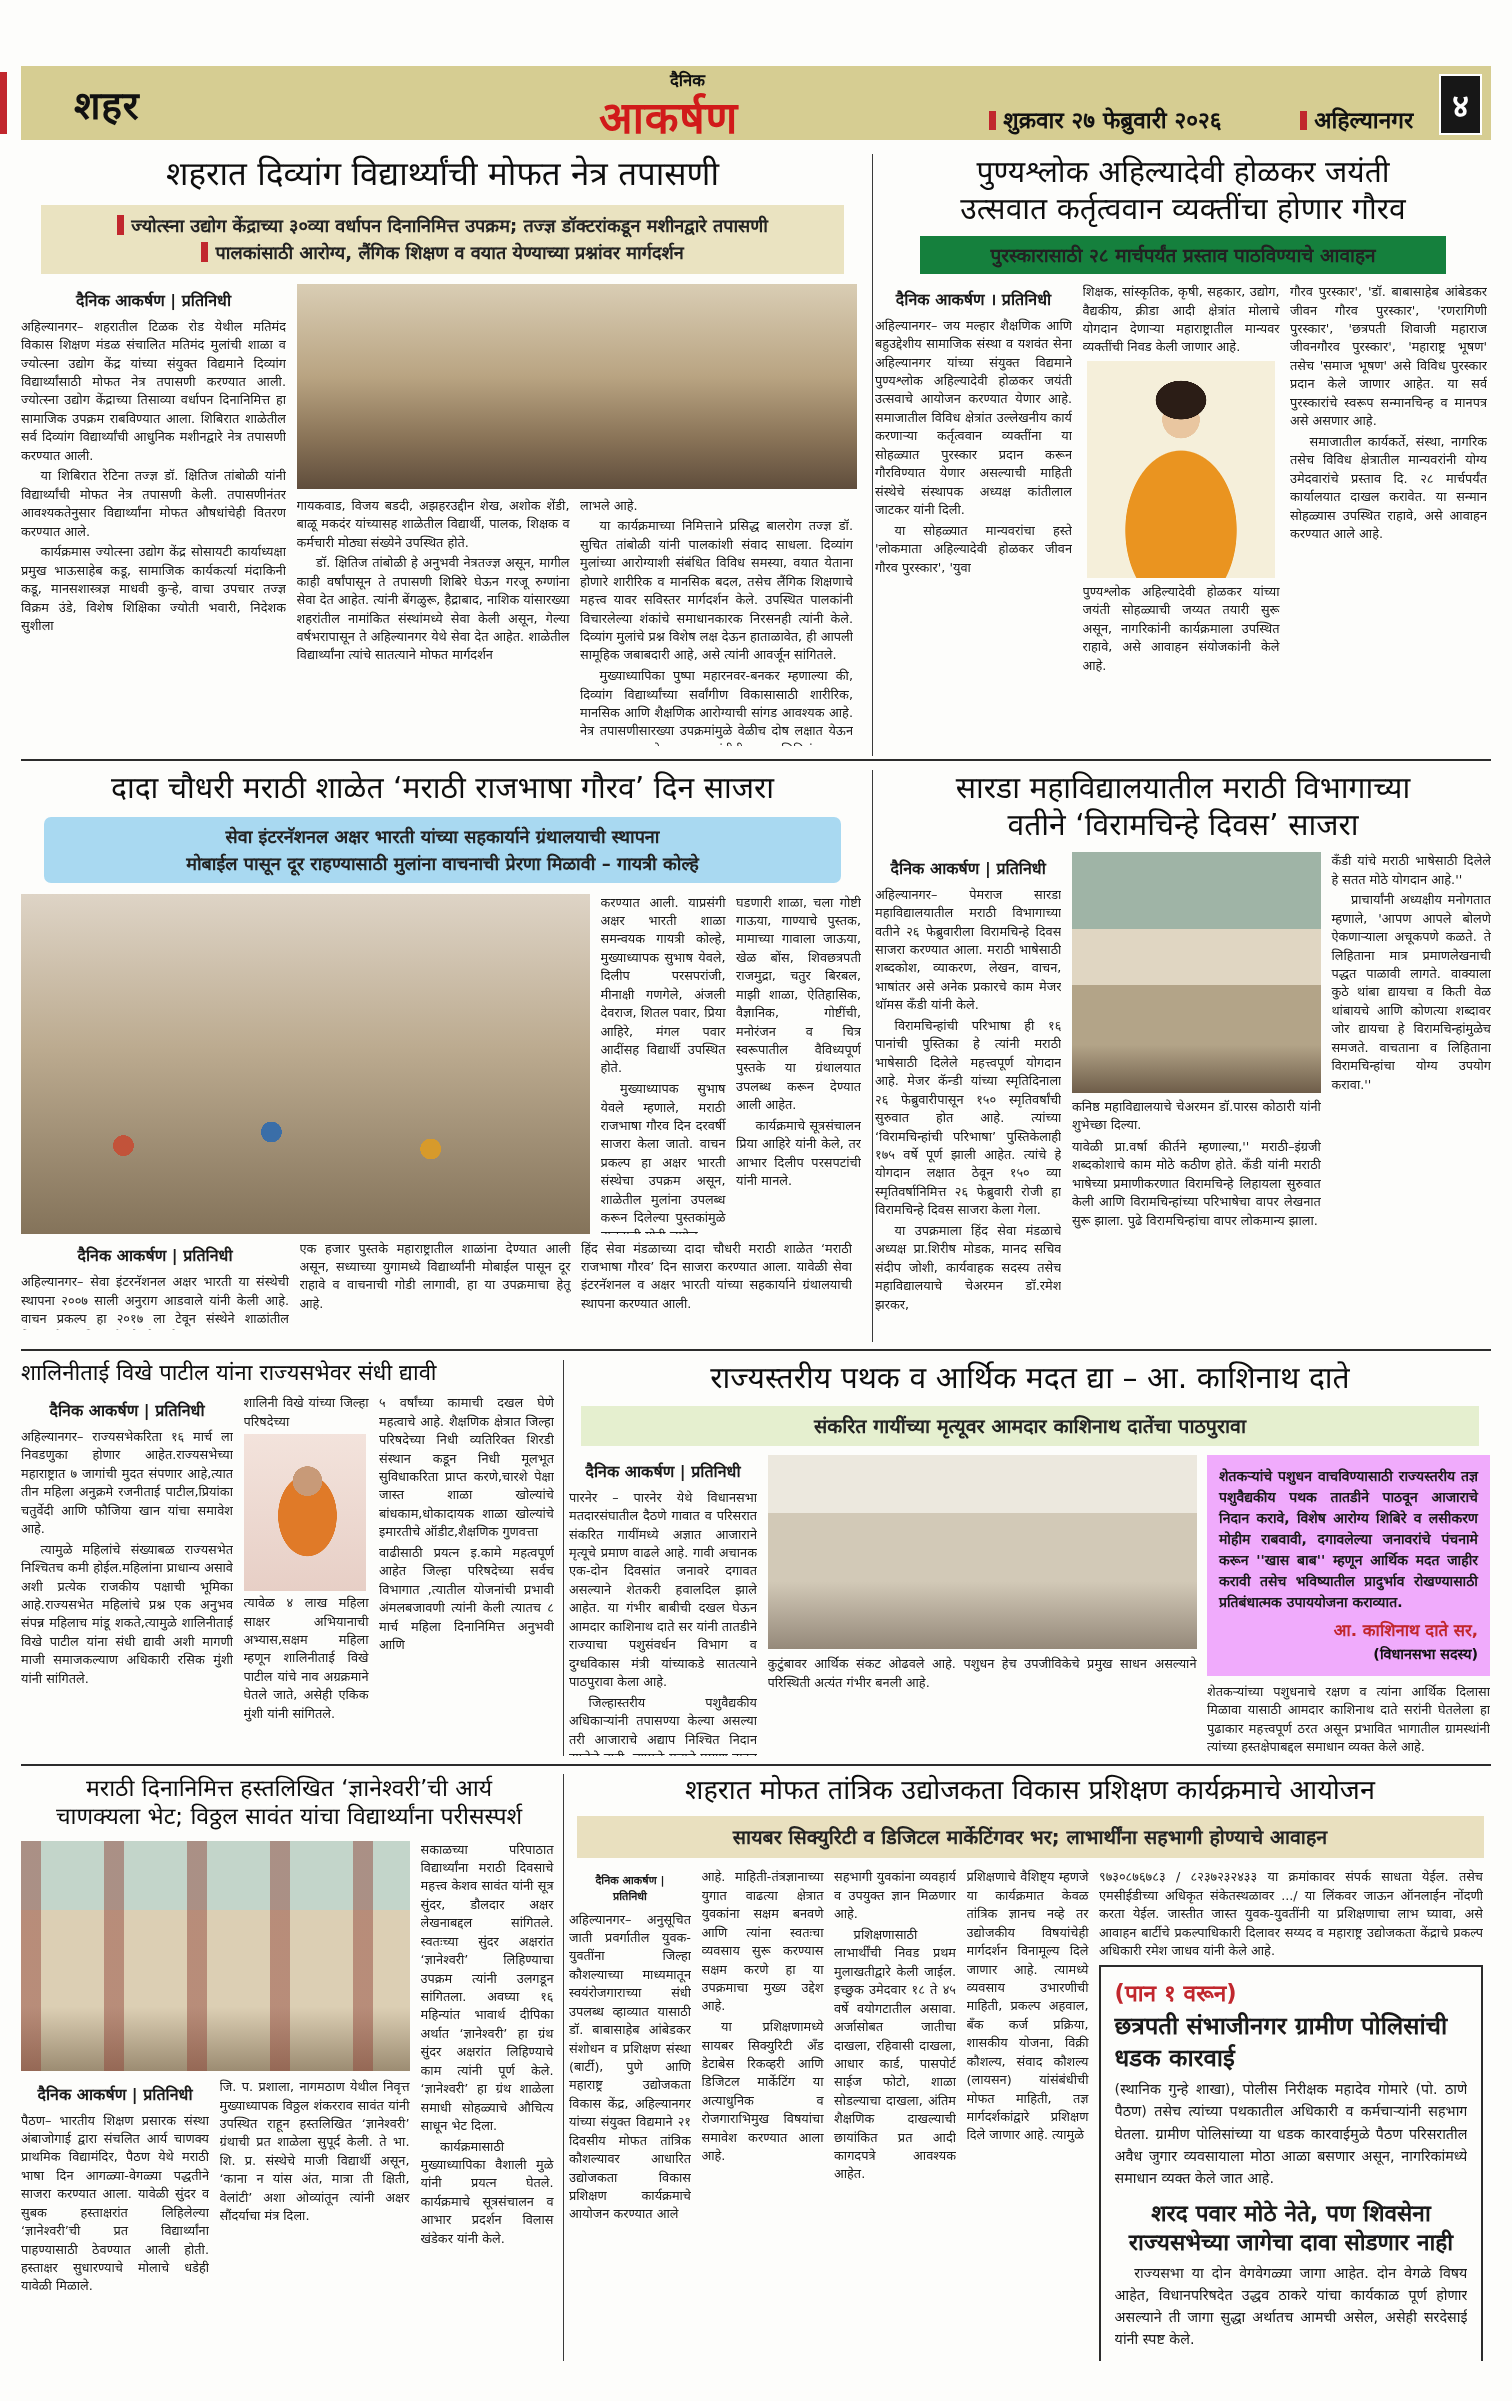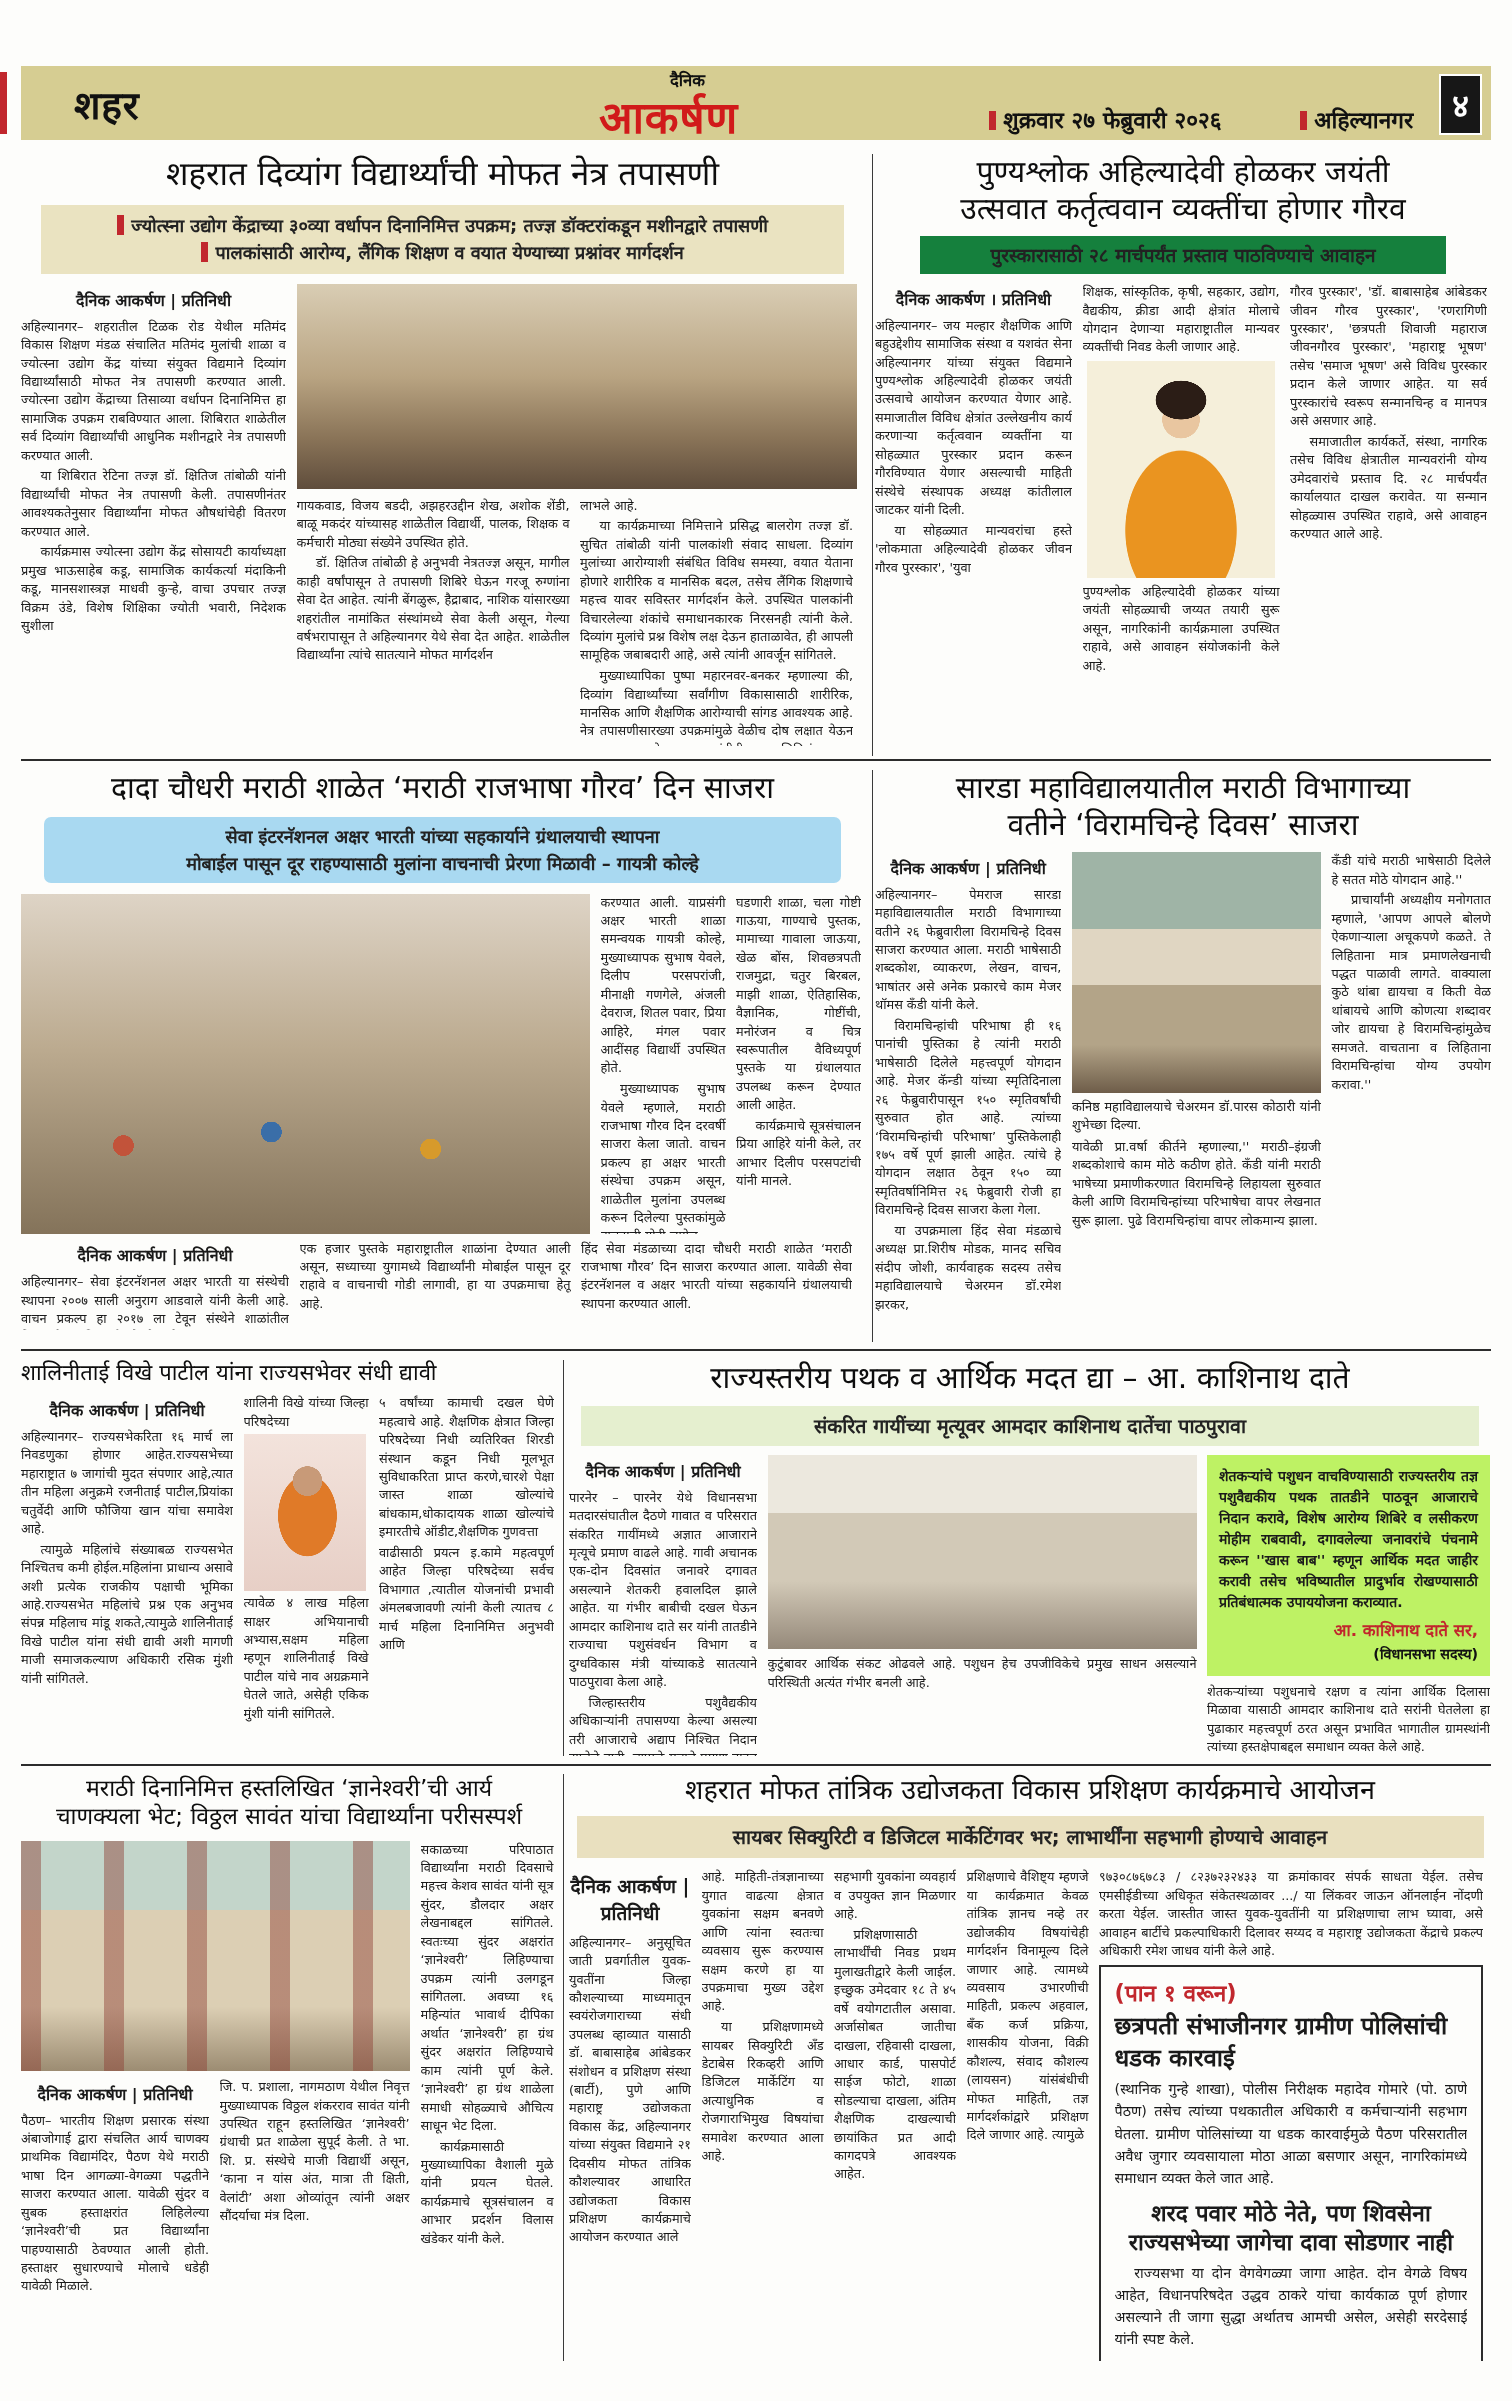--- a/index.html
+++ b/index.html
@@ -21,21 +21,21 @@
   .headline{font-weight:normal;color:#0d0d0d;text-align:center;line-height:1.22;}
   .subbox{font-weight:bold;text-align:center;color:#222;}
   .byline{font-weight:bold;text-align:center;font-size:16px;margin:4.5px 0 6px;}
   .cols{display:flex;gap:10.5px;}
   .col{text-align:justify;font-size:12.8px;line-height:1.44;overflow:hidden;}
   .col p{margin:0 0 2.3px;text-indent:19.6px;}
   .col p.noindent{text-indent:0;}
   .photo{background:#c9b896;}
   .vr{border-right:1.5px solid #3a3a3a;}
   .hrule{position:absolute;left:21px;width:1470px;border-top:2.3px solid #2c2c2c;}
-  .quotebox{background:#bef264;padding:10.5px 12px;font-weight:bold;font-size:14px;line-height:1.5;text-align:justify;}
+  .quotebox{background:#f0abfc;padding:10.5px 12px;font-weight:bold;font-size:14px;line-height:1.5;text-align:justify;}
   .quote-by{color:#c1272d;text-align:right;font-size:16.6px;margin-top:6px;}
   .quote-org{text-align:right;font-size:14.3px;color:#111;}
   .caption{font-size:12.8px;line-height:1.4;text-align:justify;margin-top:4.5px;}
   
   #photoA{background:linear-gradient(180deg,#d9cdb4 0%,#b9a482 45%,#8a7458 75%,#5f4d3c 100%);}
   #photoB{background:
       radial-gradient(ellipse 25.6px 19.6px at 50% 18%, #2b1d16 0 98%, transparent 100%),
       radial-gradient(circle 19px at 50% 27%, #e9c6a0 0 98%, transparent 100%),
       radial-gradient(ellipse 79px 113px at 50% 78%, #ea9420 0 70%, #f5efda 71%);
       background-color:#f5efda;}
@@ -257,21 +257,21 @@
         <p>कार्यक्रमासाठी मुख्याध्यापिका वैशाली मुळे यांनी प्रयत्न घेतले. कार्यक्रमाचे सूत्रसंचालन व आभार प्रदर्शन विलास खंडेकर यांनी केले.</p>
       </div>
     </div>
   </div>
 
   <div class="article" id="artH" style="left:569px;top:1774px;width:922px;height:587px;">
     <div class="headline" style="font-size:27px;">शहरात मोफत तांत्रिक उद्योजकता विकास प्रशिक्षण कार्यक्रमाचे आयोजन</div>
     <div class="subbox" style="background:#e9e0bf;margin:9px 7.5px 0;padding:7.5px 4.5px;font-size:19.6px;">सायबर सिक्युरिटी व डिजिटल मार्केटिंगवर भर; लाभार्थींना सहभागी होण्याचे आवाहन</div>
     <div class="cols" style="margin-top:10.5px;height:474px;">
       <div class="col" style="width:122px;">
-        <div class="byline" style="font-size:19px;">
+        <div class="byline" style="font-size:11px;">
           <div>दैनिक आकर्षण |</div>
           <div>प्रतिनिधी</div>
         </div>
         <p class="noindent">अहिल्यानगर– अनुसूचित जाती प्रवर्गातील युवक-युवतींना जिल्हा कौशल्याच्या माध्यमातून स्वयंरोजगाराच्या संधी उपलब्ध व्हाव्यात यासाठी डॉ. बाबासाहेब आंबेडकर संशोधन व प्रशिक्षण संस्था (बार्टी), पुणे आणि महाराष्ट्र उद्योजकता विकास केंद्र, अहिल्यानगर यांच्या संयुक्त विद्यमाने २१ दिवसीय मोफत तांत्रिक कौशल्यावर आधारित उद्योजकता विकास प्रशिक्षण कार्यक्रमाचे आयोजन करण्यात आले</p>
       </div>
       <div class="col" style="width:122px;">
         <p class="noindent">आहे. माहिती-तंत्रज्ञानाच्या युगात वाढत्या क्षेत्रात युवकांना सक्षम बनवणे आणि त्यांना स्वतःचा व्यवसाय सुरू करण्यास सक्षम करणे हा या उपक्रमाचा मुख्य उद्देश आहे.</p>
         <p>या प्रशिक्षणामध्ये सायबर सिक्युरिटी अँड डेटाबेस रिकव्हरी आणि डिजिटल मार्केटिंग या अत्याधुनिक व रोजगाराभिमुख विषयांचा समावेश करण्यात आला आहे.</p>
       </div>
       <div class="col" style="width:122px;">

